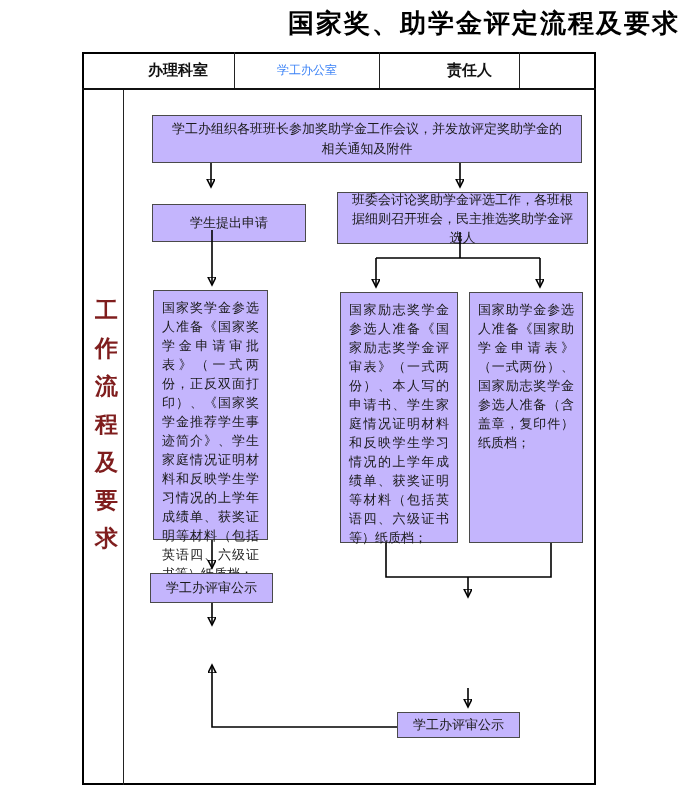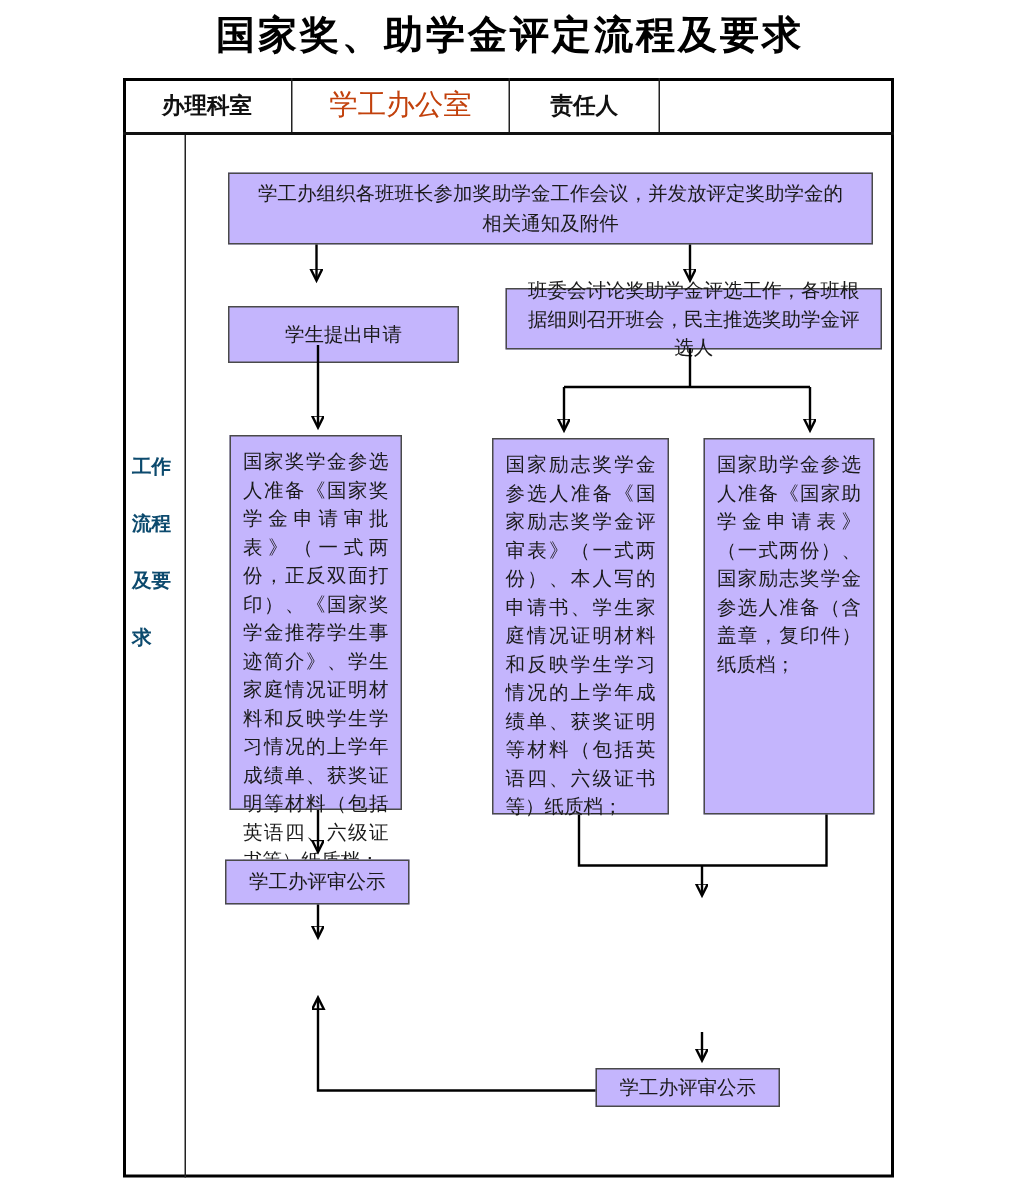--- a/index.html
+++ b/index.html
@@ -2,67 +2,67 @@
 <html><head>
 <meta charset="utf-8">
 <style>
   html,body{margin:0;padding:0;background:#ffffff;}
   .canvas{
     position:relative;width:680px;height:800px;background:#ffffff;
     font-family:"Liberation Serif","DejaVu Serif",serif;color:#111;
     overflow:hidden;
   }
   .title{
-    position:absolute;left:0;top:6px;width:680px;text-align:center;
+    position:absolute;left:0;top:6px;width:680px;text-align:right;
     font-size:26px;font-weight:bold;letter-spacing:2px;color:#000;
   }
   
   .frame{
     position:absolute;left:82px;top:52px;width:514px;height:733px;
     border:2.5px solid #000;box-sizing:border-box;
   }
   
   .header-row{
     position:absolute;left:82px;top:52px;width:514px;height:38px;
     border-bottom:2px solid #111;box-sizing:border-box;display:flex;
   }
   .hcell{
     height:100%;display:flex;align-items:center;justify-content:center;
     box-sizing:border-box;font-size:15px;
   }
-  .hcell.b{font-weight:bold;}
+  .hcell.b{font-weight:bold;margin-left:40px;}
   .hc1{width:113px;border-right:1.5px solid #222;}
-  .hc2{width:145px;border-right:1.5px solid #222;color:#c2410c;font-size:19px;}
+  .hc2{width:145px;border-right:1.5px solid #222;color:#3b82f6;font-size:12px;}
   .hc3{width:100px;border-right:1.5px solid #222;}
   .hc4{flex:1;}
   
   .sidebar-sep{
     position:absolute;left:123px;top:90px;width:0;height:695px;
     border-left:1.5px solid #222;
   }
   .sidebar-label{
     position:absolute;left:88px;top:292px;width:30px;
-    text-align:left;font-size:13px;font-weight:bold;line-height:38px;
-    word-break:break-all;color:#0c4a6e;
+    text-align:right;font-size:23px;font-weight:bold;line-height:38px;
+    word-break:break-all;color:#7f1d1d;
   }
   
   .fbox{
     position:absolute;box-sizing:border-box;border:1.5px solid #4a4a4a;
     background:#c4b5fd;font-size:13px;color:#1a1a1a;
   }
   .center{display:flex;align-items:center;justify-content:center;text-align:center;}
   .boxA{left:152px;top:115px;width:430px;height:48px;line-height:20px;padding:2px 14px;}
   .boxB{left:152px;top:204px;width:154px;height:38px;}
-  .boxC{left:337px;top:192px;width:251px;height:41px;line-height:19px;padding:0 10px;}
+  .boxC{left:337px;top:192px;width:251px;height:52px;line-height:19px;padding:0 10px;}
   .tall{
     padding:7px 8px;line-height:19px;text-align:justify;
     text-justify:inter-ideograph;word-break:break-all;
   }
   .boxD{left:153px;top:290px;width:115px;height:250px;}
-  .boxG{left:328px;top:292px;width:118px;height:251px;}
+  .boxG{left:340px;top:292px;width:118px;height:251px;}
   .boxH{left:469px;top:292px;width:114px;height:251px;}
   .boxE{left:150px;top:573px;width:123px;height:30px;}
   .boxF{left:150px;top:630px;width:123px;height:30px;}
   .boxI{
     left:333px;top:602px;width:258px;height:86px;line-height:20.5px;
     padding:2px 8px;text-align:justify;text-justify:inter-ideograph;word-break:break-all;
   }
   .boxJ{left:397px;top:712px;width:123px;height:26px;}
   .connectors{position:absolute;left:0;top:0;width:680px;height:800px;pointer-events:none;}
   .connectors path,.connectors line,.connectors polyline{

